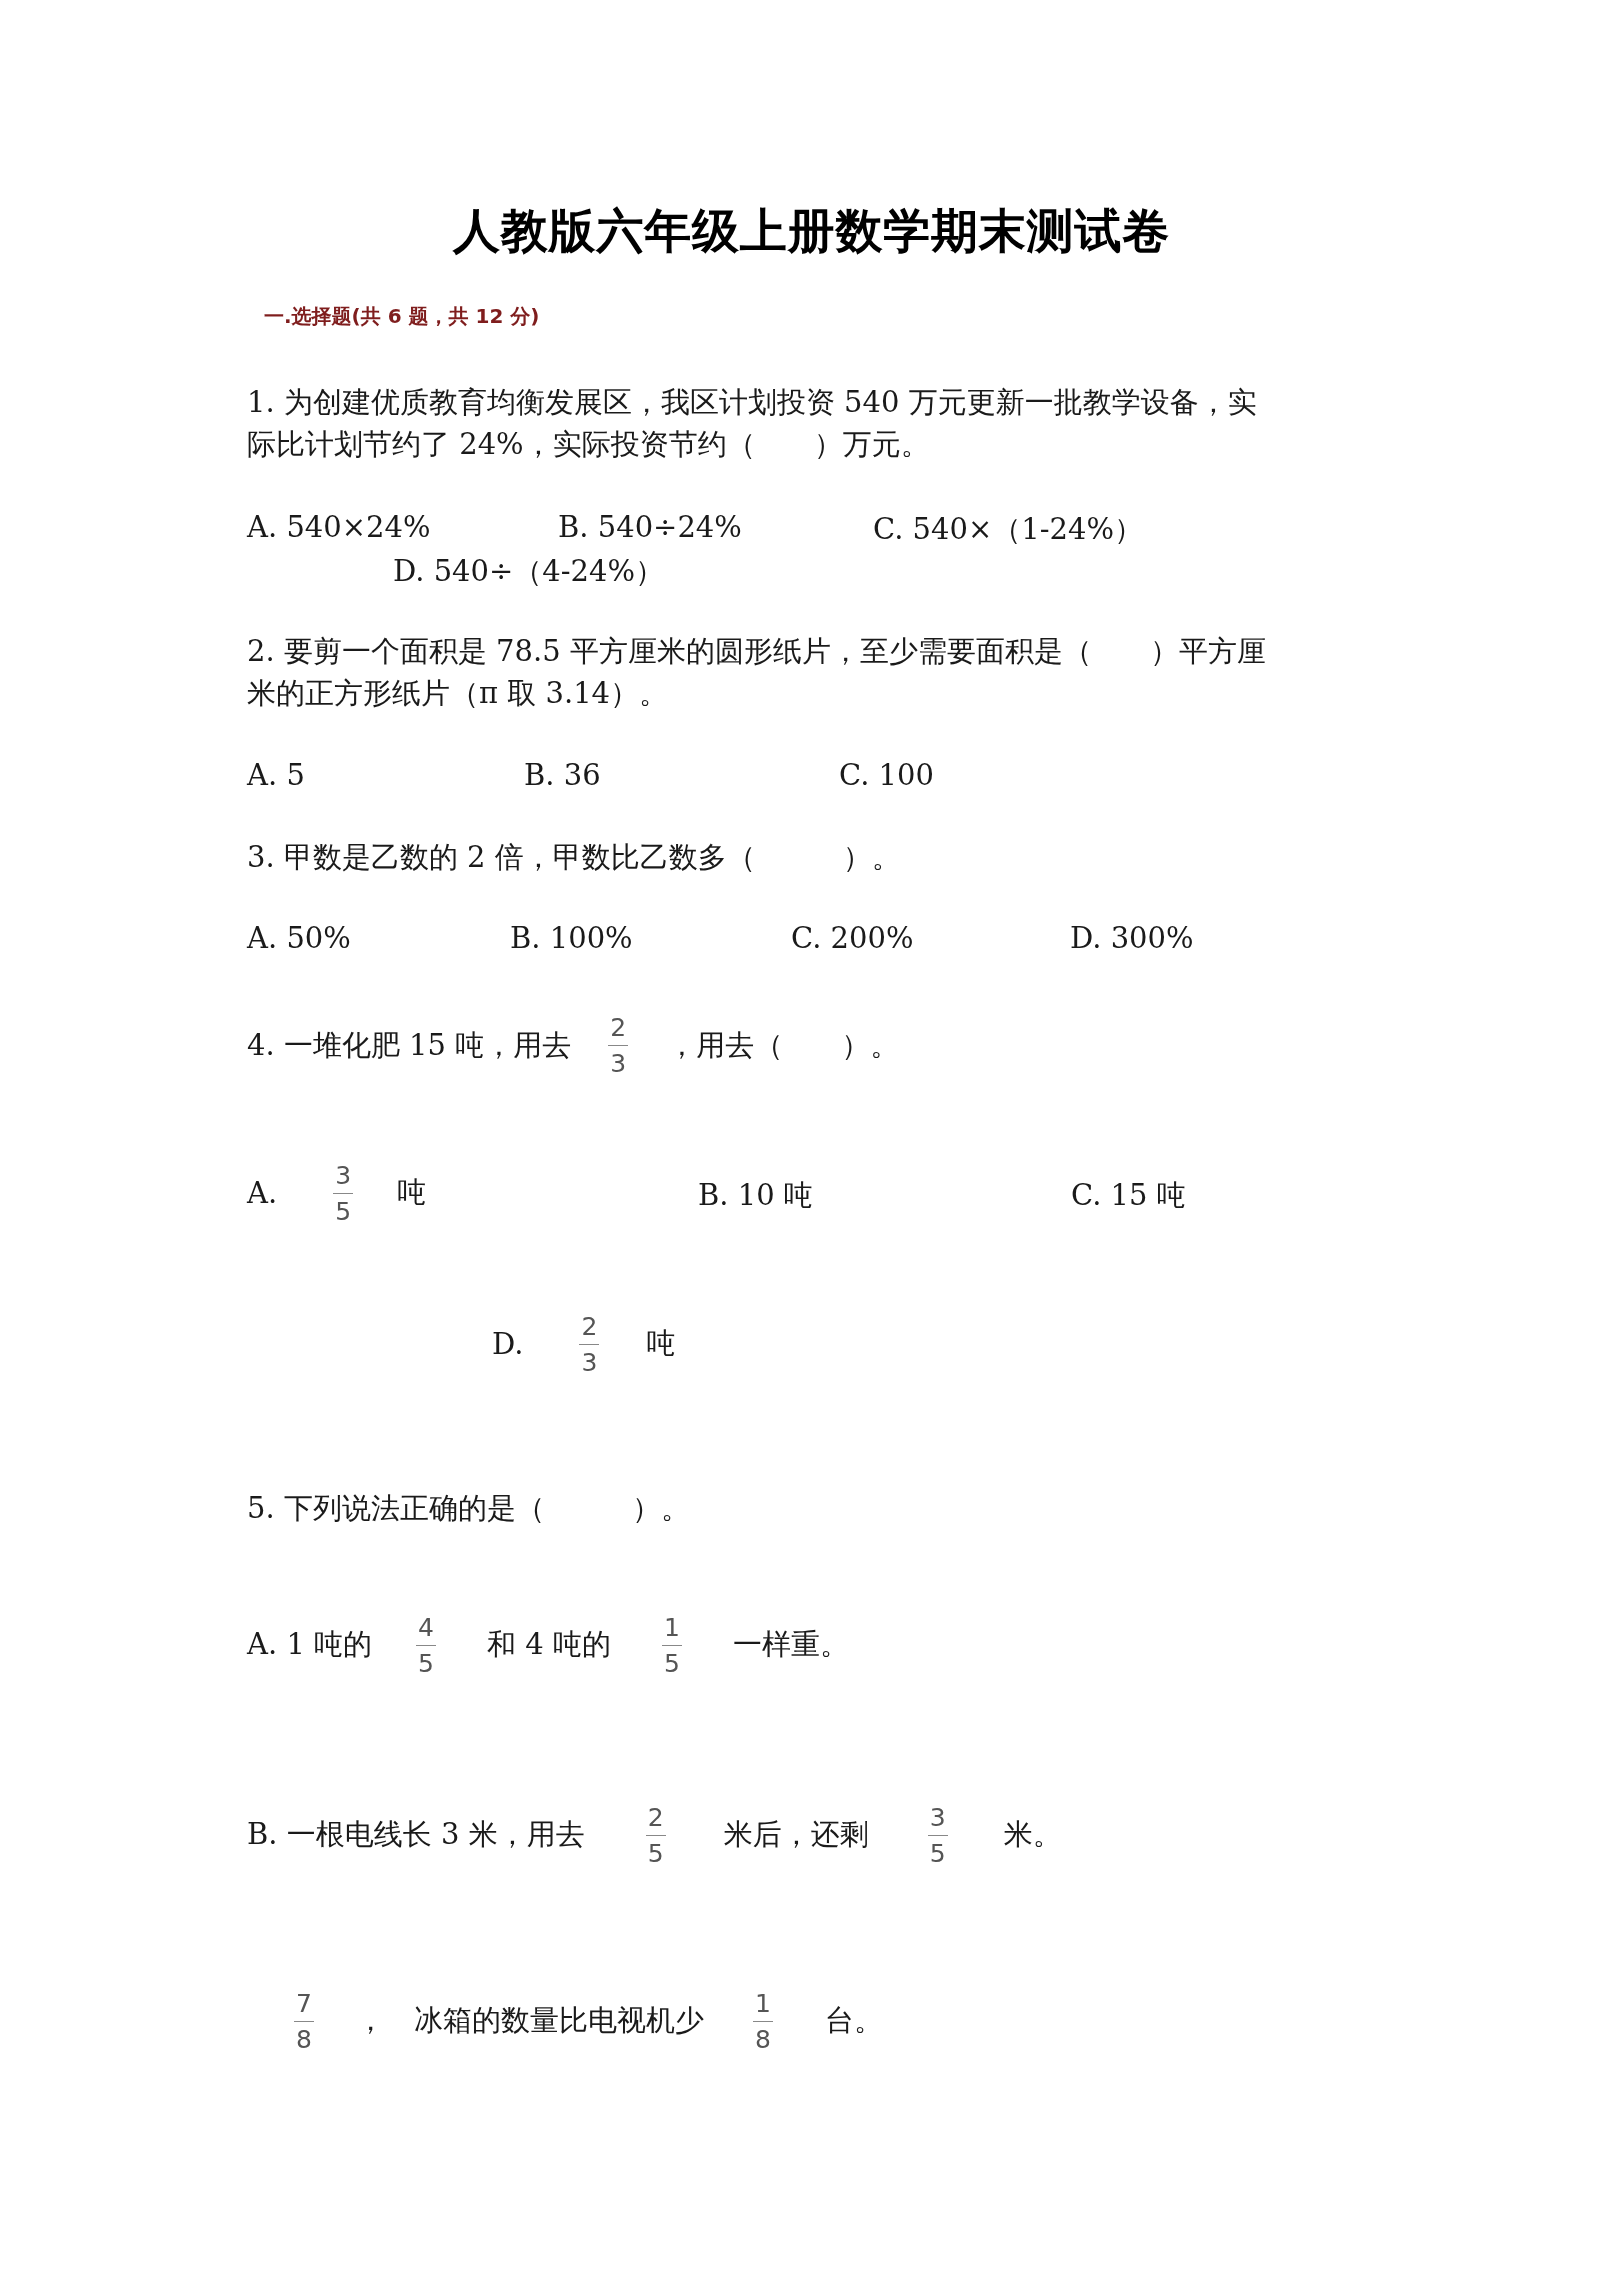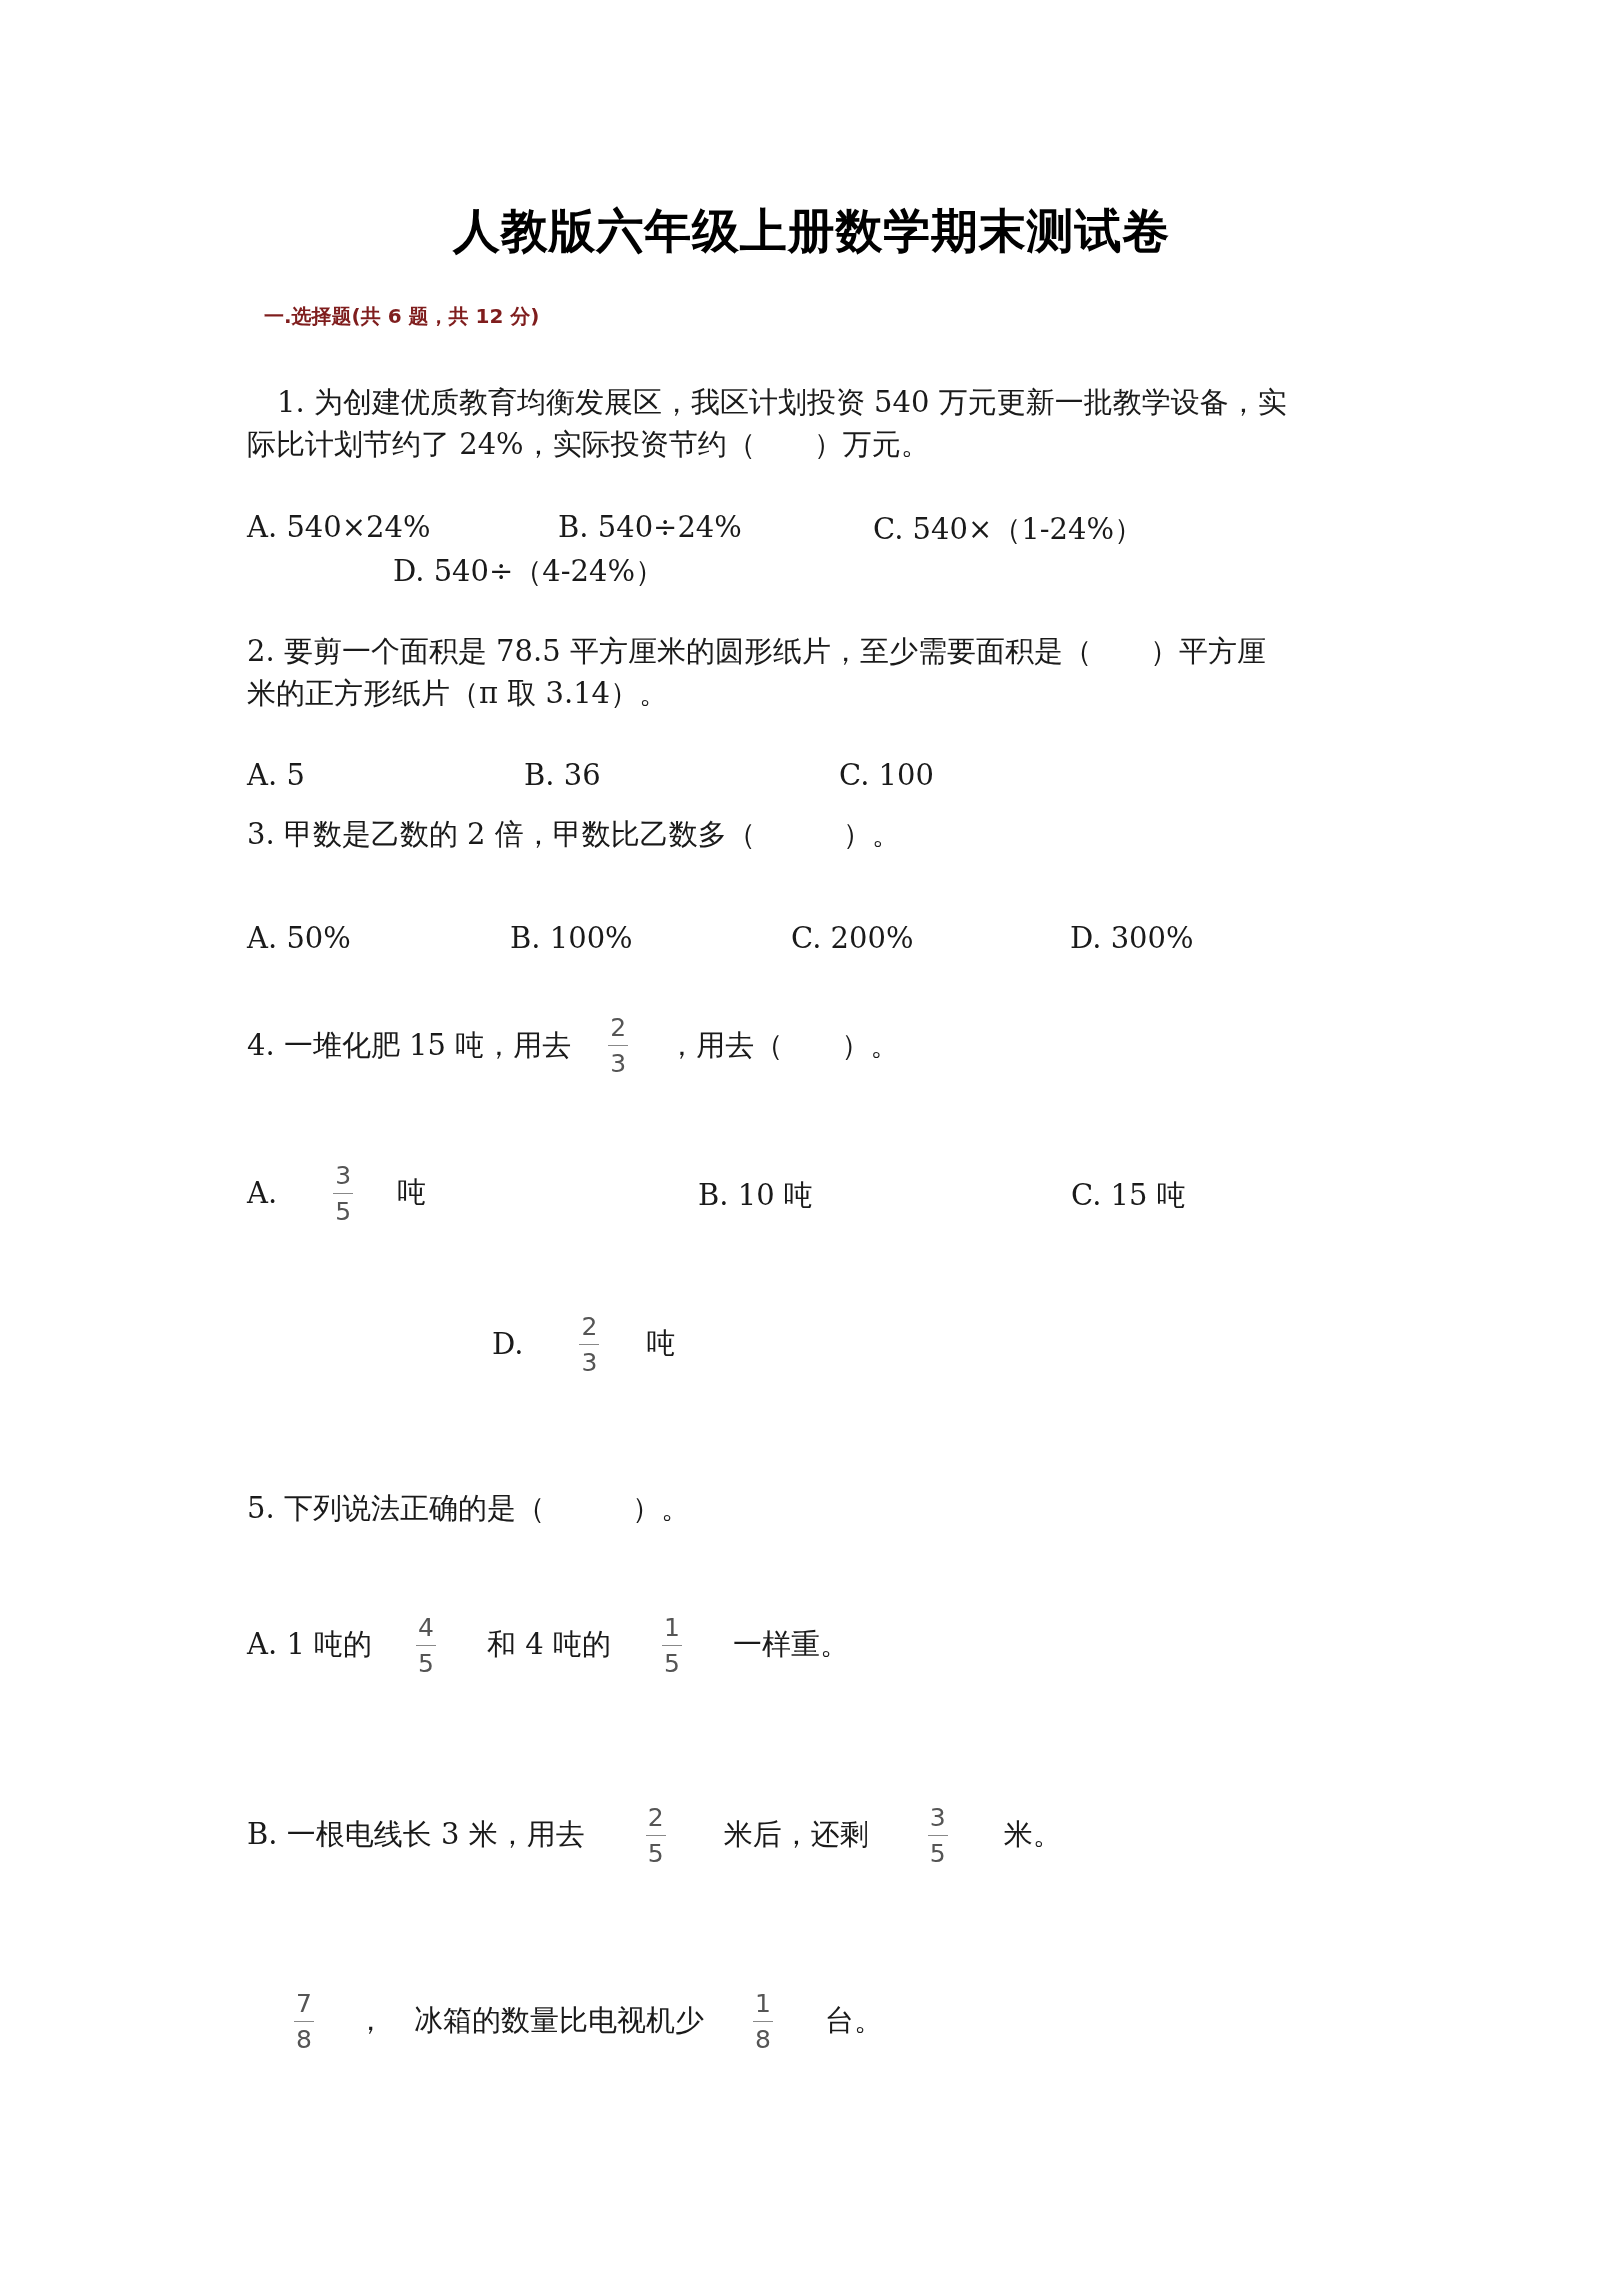--- a/index.html
+++ b/index.html
@@ -20,38 +20,38 @@
   .inline-row { display: flex; align-items: center; }
 </style>
 </head>
 <body>
 
 <div class="abs title">人教版六年级上册数学期末测试卷</div>
 
 <div class="abs section" style="left:247px; top:303px;">一.选择题(共 6 题，共 12 分)</div>
 
 <div>
-  <div class="abs q" style="left:247px; top:382px;margin-left:30px;">1. 为创建优质教育均衡发展区，我区计划投资 540 万元更新一批教学设备，实</div>
+  <div class="abs q" style="left:247px; top:382px;">1. 为创建优质教育均衡发展区，我区计划投资 540 万元更新一批教学设备，实</div>
   <div class="abs q" style="left:247px; top:424px;">际比计划节约了 24%，实际投资节约（　　）万元。</div>
   <div class="abs opt" style="left:247px; top:510px;">A. 540×24%</div>
   <div class="abs opt" style="left:558px; top:510px;">B. 540÷24%</div>
   <div class="abs opt" style="left:873px; top:510px;">C. 540×（1-24%）</div>
   <div class="abs opt" style="left:393px; top:552px;">D. 540÷（4-24%）</div>
 </div>
 
 <div>
   <div class="abs q" style="left:247px; top:631px;">2. 要剪一个面积是 78.5 平方厘米的圆形纸片，至少需要面积是（　　）平方厘</div>
   <div class="abs q" style="left:247px; top:673px;">米的正方形纸片（π 取 3.14）。</div>
   <div class="abs opt" style="left:247px; top:758px;">A. 5</div>
   <div class="abs opt" style="left:524px; top:758px;">B. 36</div>
   <div class="abs opt" style="left:823px; top:758px;margin-left:16px;">C. 100</div>
 </div>
 
 <div>
-  <div class="abs q" style="left:247px; top:814px;">3. 甲数是乙数的 2 倍，甲数比乙数多（　　　）。</div>
+  <div class="abs q" style="left:247px; top:837px;">3. 甲数是乙数的 2 倍，甲数比乙数多（　　　）。</div>
   <div class="abs opt" style="left:247px; top:921px;">A. 50%</div>
   <div class="abs opt" style="left:510px; top:921px;">B. 100%</div>
   <div class="abs opt" style="left:791px; top:921px;">C. 200%</div>
   <div class="abs opt" style="left:1070px; top:921px;">D. 300%</div>
 </div>
 
 <div>
   <div class="abs q inline-row" style="left:247px; top:1013px;">
     <span>4. 一堆化肥 15 吨，用去</span>
     <span class="frac" style="margin:0 39px 0 37px;">

